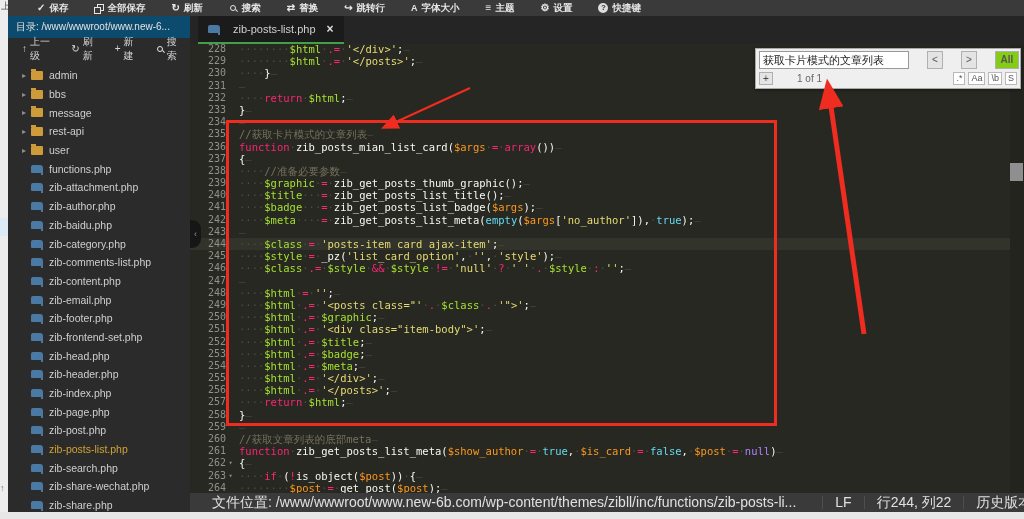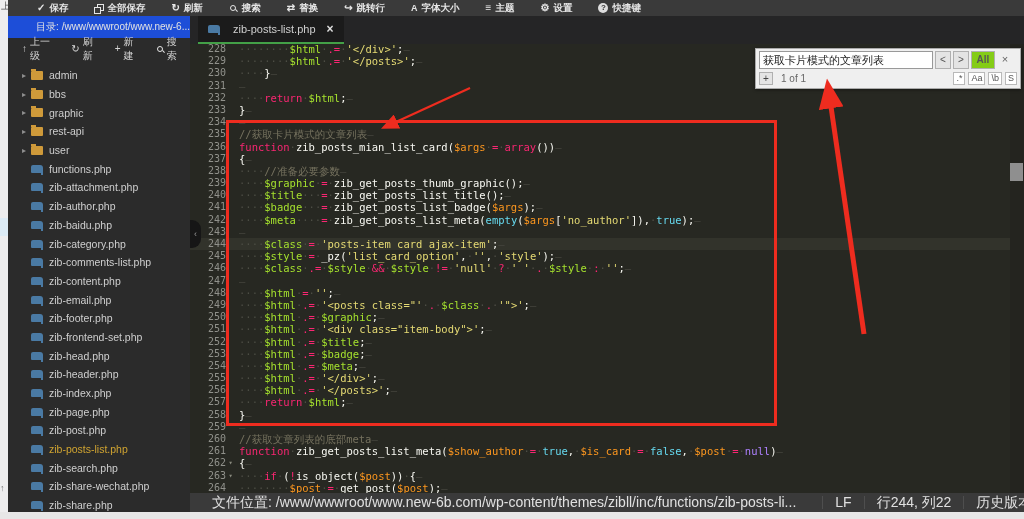--- a/index.html
+++ b/index.html
@@ -32,22 +32,22 @@
   .i-saveall::after { content:""; position:absolute; left:0; top:3px; width:5px; height:5px; border:1px solid #e6e6e6; background:#3a3a3a; }
   .i-search { position:relative; width:9px; height:9px; }
   .i-search::before { content:""; position:absolute; left:1px; top:1px; width:4px; height:4px; border:1px solid #e6e6e6; border-radius:50%; }
   .i-search::after { content:""; position:absolute; left:6px; top:6px; width:3px; height:1px; background:#e6e6e6; transform:rotate(45deg); }
   .i-help { width:10px; height:10px; border-radius:50%; background:#dedede; color:#333;
             font-size:8px; line-height:10px; text-align:center; }
   .i-help::before { content:"?"; }
 
   
   #sidebar { left:8px; top:16px; width:182px; height:496px; background:#2b2b2b; z-index:4; overflow:hidden; }
-  #dir-header { height:22px; background:#1d4ed8; color:#e2e2e2; font-size:10px;
-                line-height:22px; padding-left:8px; white-space:nowrap;text-align:right; }
+  #dir-header { height:22px; background:#0c4a6e; color:#e2e2e2; font-size:10px;
+                line-height:22px; padding-left:8px; white-space:nowrap; }
   #tree-actions { height:22px; display:flex; align-items:center; gap:4px; padding-left:8px;
                   color:#d6d6d6; font-size:10px; }
   .ta-item { display:flex; align-items:center; gap:3px; padding:0 6px; cursor:default; }
   .ta-item .ticon { color:#d6d6d6; }
   #tree { padding-top:6px; }
   .trow { height:18.7px; display:flex; align-items:center; color:#cfcfcf; font-size:10.5px;
           padding-left:14px; cursor:default; white-space:nowrap; }
   .trow .caret { color:#8f8f8f; font-size:8px; width:9px; }
   .trow .spacer { width:9px; }
   .i-folder { width:12px; height:9px; background:#cf9a3a; border-radius:1px; position:relative; margin:0 6px 0 0; flex:none; }
@@ -87,21 +87,21 @@
   #statusbar { left:190px; top:493px; width:834px; height:19px; background:#3a3a3a; z-index:5;
                display:flex; align-items:center; color:#e0e0e0; font-size:14px; padding-left:10px; }
   .st-item { padding:0 12px; height:13px; line-height:13px; white-space:nowrap; border-left:1px solid #4e4e4e; }
   .st-item:first-child { border-left:none; margin-right:14px; }
   #bottom-strip { left:0; top:512px; width:1024px; height:7px; background:#e7e7e7; z-index:6; }
 
   
   #search-panel { left:755px; top:48px; width:266px; height:41px; background:#efefef;
                   border:1px solid #aaa; box-shadow:0 1px 3px rgba(0,0,0,.4); z-index:20;
                   font-size:10px; color:#444; padding:2px 3px; }
-  .sp-row { display:flex; align-items:center; gap:2px; }
+  .sp-row { display:flex; align-items:center; gap:18px; }
   #search-input { width:174px; height:18px; border:1px solid #999; font-size:11px;
                   padding:0 3px; color:#222; background:#fff; font-family:"Liberation Sans",sans-serif; }
   .sp-btn { height:18px; min-width:16px; text-align:center; line-height:16px; background:#e4e4e4;
             border:1px solid #b0b0b0; color:#555; font-size:10px; padding:0 2px; }
   .sp-btn.all { background:#84cc16; min-width:24px;font-weight:bold; }
   .sp-btn.x { border:none; background:none; font-size:11px; color:#666; }
   .sp-row2 { margin-top:2px; height:15px; }
   .sp-add { width:14px; height:13px; line-height:11px; text-align:center; border:1px solid #b0b0b0; background:#e4e4e4; }
   .sp-match { color:#666; margin-left:6px; flex:1; }
   .sp-opt { height:13px; line-height:11px; padding:0 2px; border:1px solid #b9b9b9; background:#fff; color:#555; font-size:9px; }
@@ -189,21 +189,21 @@
         <span>admin</span>
       </div>
       <div class="trow">
         <span class="caret">▸</span>
         <span class="i-folder"></span>
         <span>bbs</span>
       </div>
       <div class="trow">
         <span class="caret">▸</span>
         <span class="i-folder"></span>
-        <span>graphic</span>
+        <span>message</span>
       </div>
       <div class="trow">
         <span class="caret">▸</span>
         <span class="i-folder"></span>
         <span>rest-api</span>
       </div>
       <div class="trow">
         <span class="caret">▸</span>
         <span class="i-folder"></span>
         <span>user</span>

